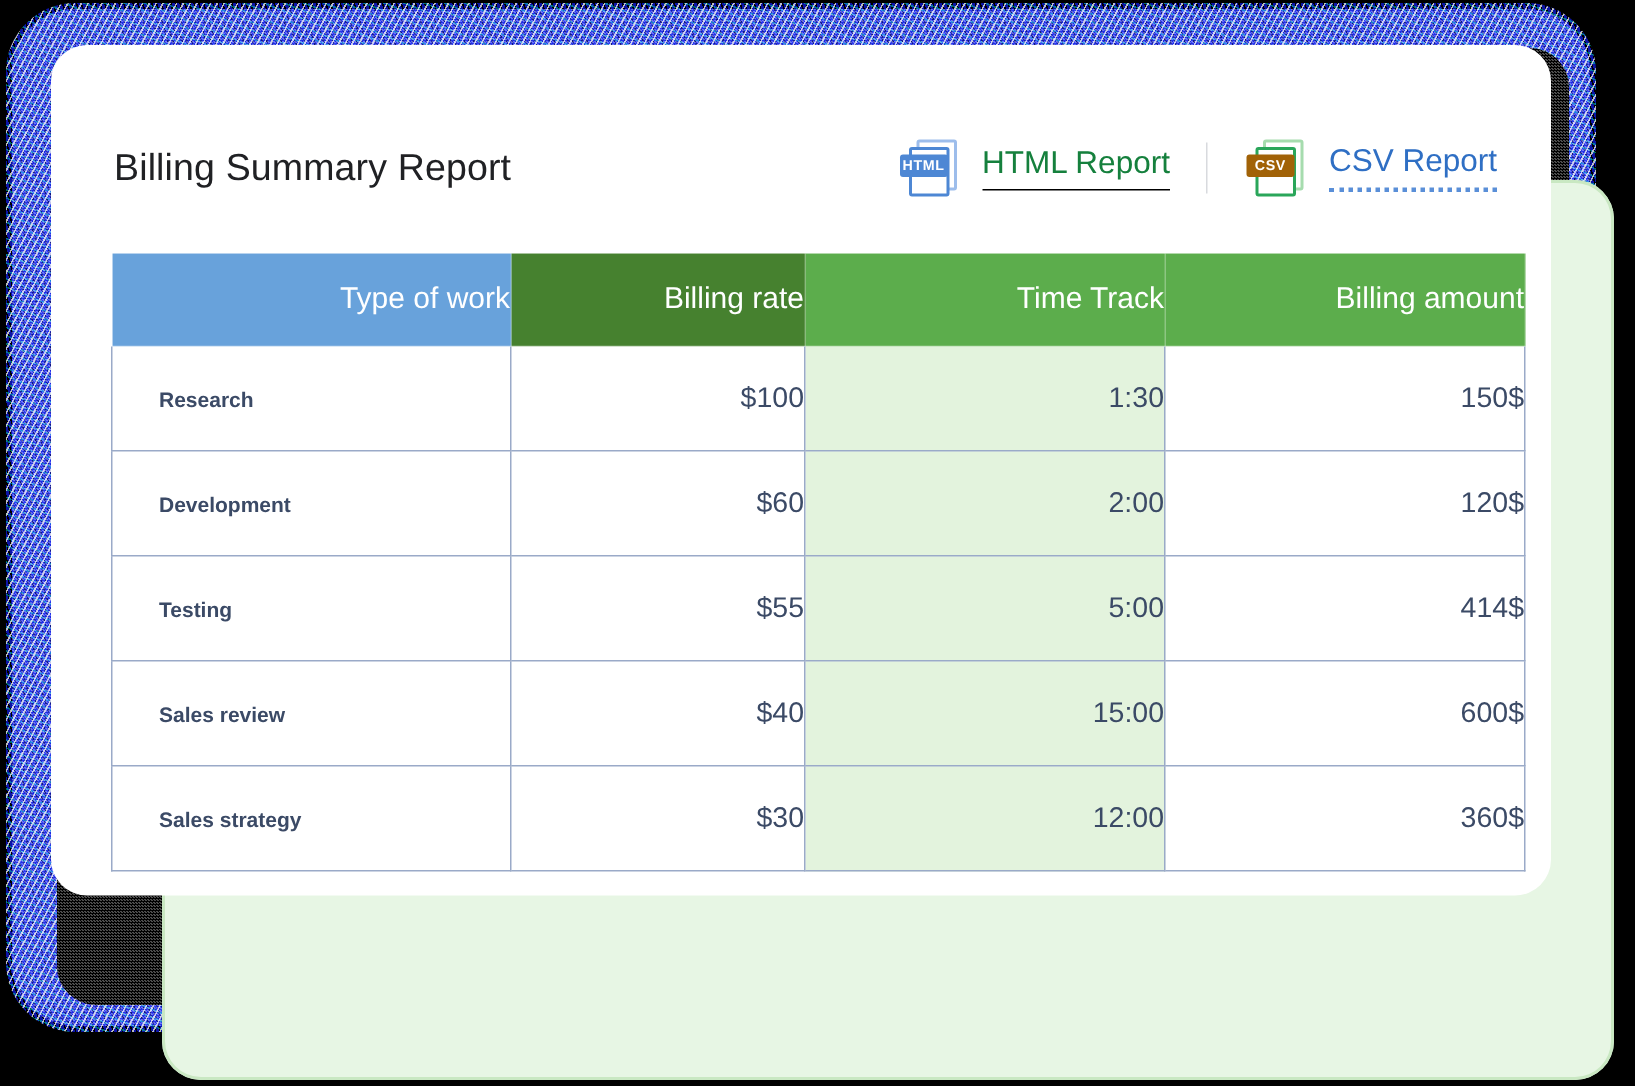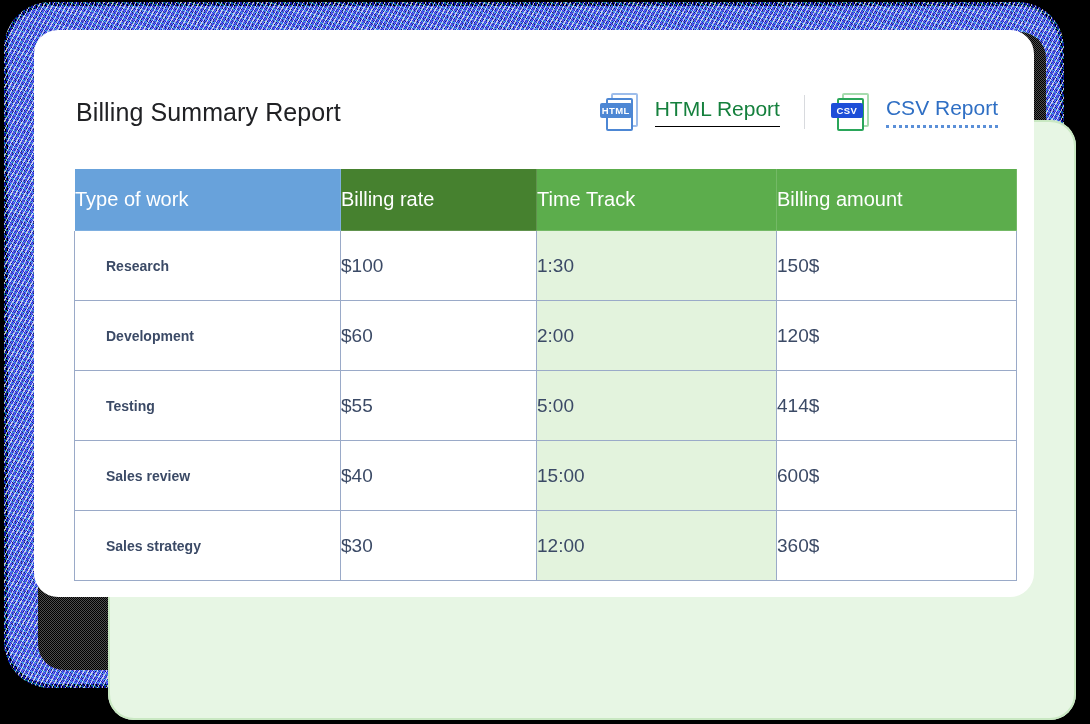--- a/index.html
+++ b/index.html
@@ -180,36 +180,36 @@
     letter-spacing: .4px;
     color: #ffffff;
   }
   
   .file-icon.html .sheet-back { border: 2px solid #9dbdeb; }
   .file-icon.html .sheet-front { border: 2px solid #4d87d4; }
   .file-icon.html .badge { background: #4d87d4; }
   
   .file-icon.csv .sheet-back { border: 2px solid #a6dcae; }
   .file-icon.csv .sheet-front { border: 2px solid #2aa65a; }
-  .file-icon.csv .badge { background: #1d4ed8; }
+  .file-icon.csv .badge { background: #a16207; }
 
   
   .report-table {
     position: absolute;
     left: 40px;
     top: 138px;
     width: 942px;
     border-collapse: collapse;
     table-layout: fixed;
   }
 
   .report-table th,
   .report-table td {
     border: 1px solid #9aaac8;
-    text-align: left;
+    text-align: right;
     color: #3b4a66;
   }
 
   .report-table thead th {
     height: 62px;
     font-size: 20px;
     font-weight: 400;
     color: #ffffff;
     border-color: rgba(255,255,255,.15);
   }

